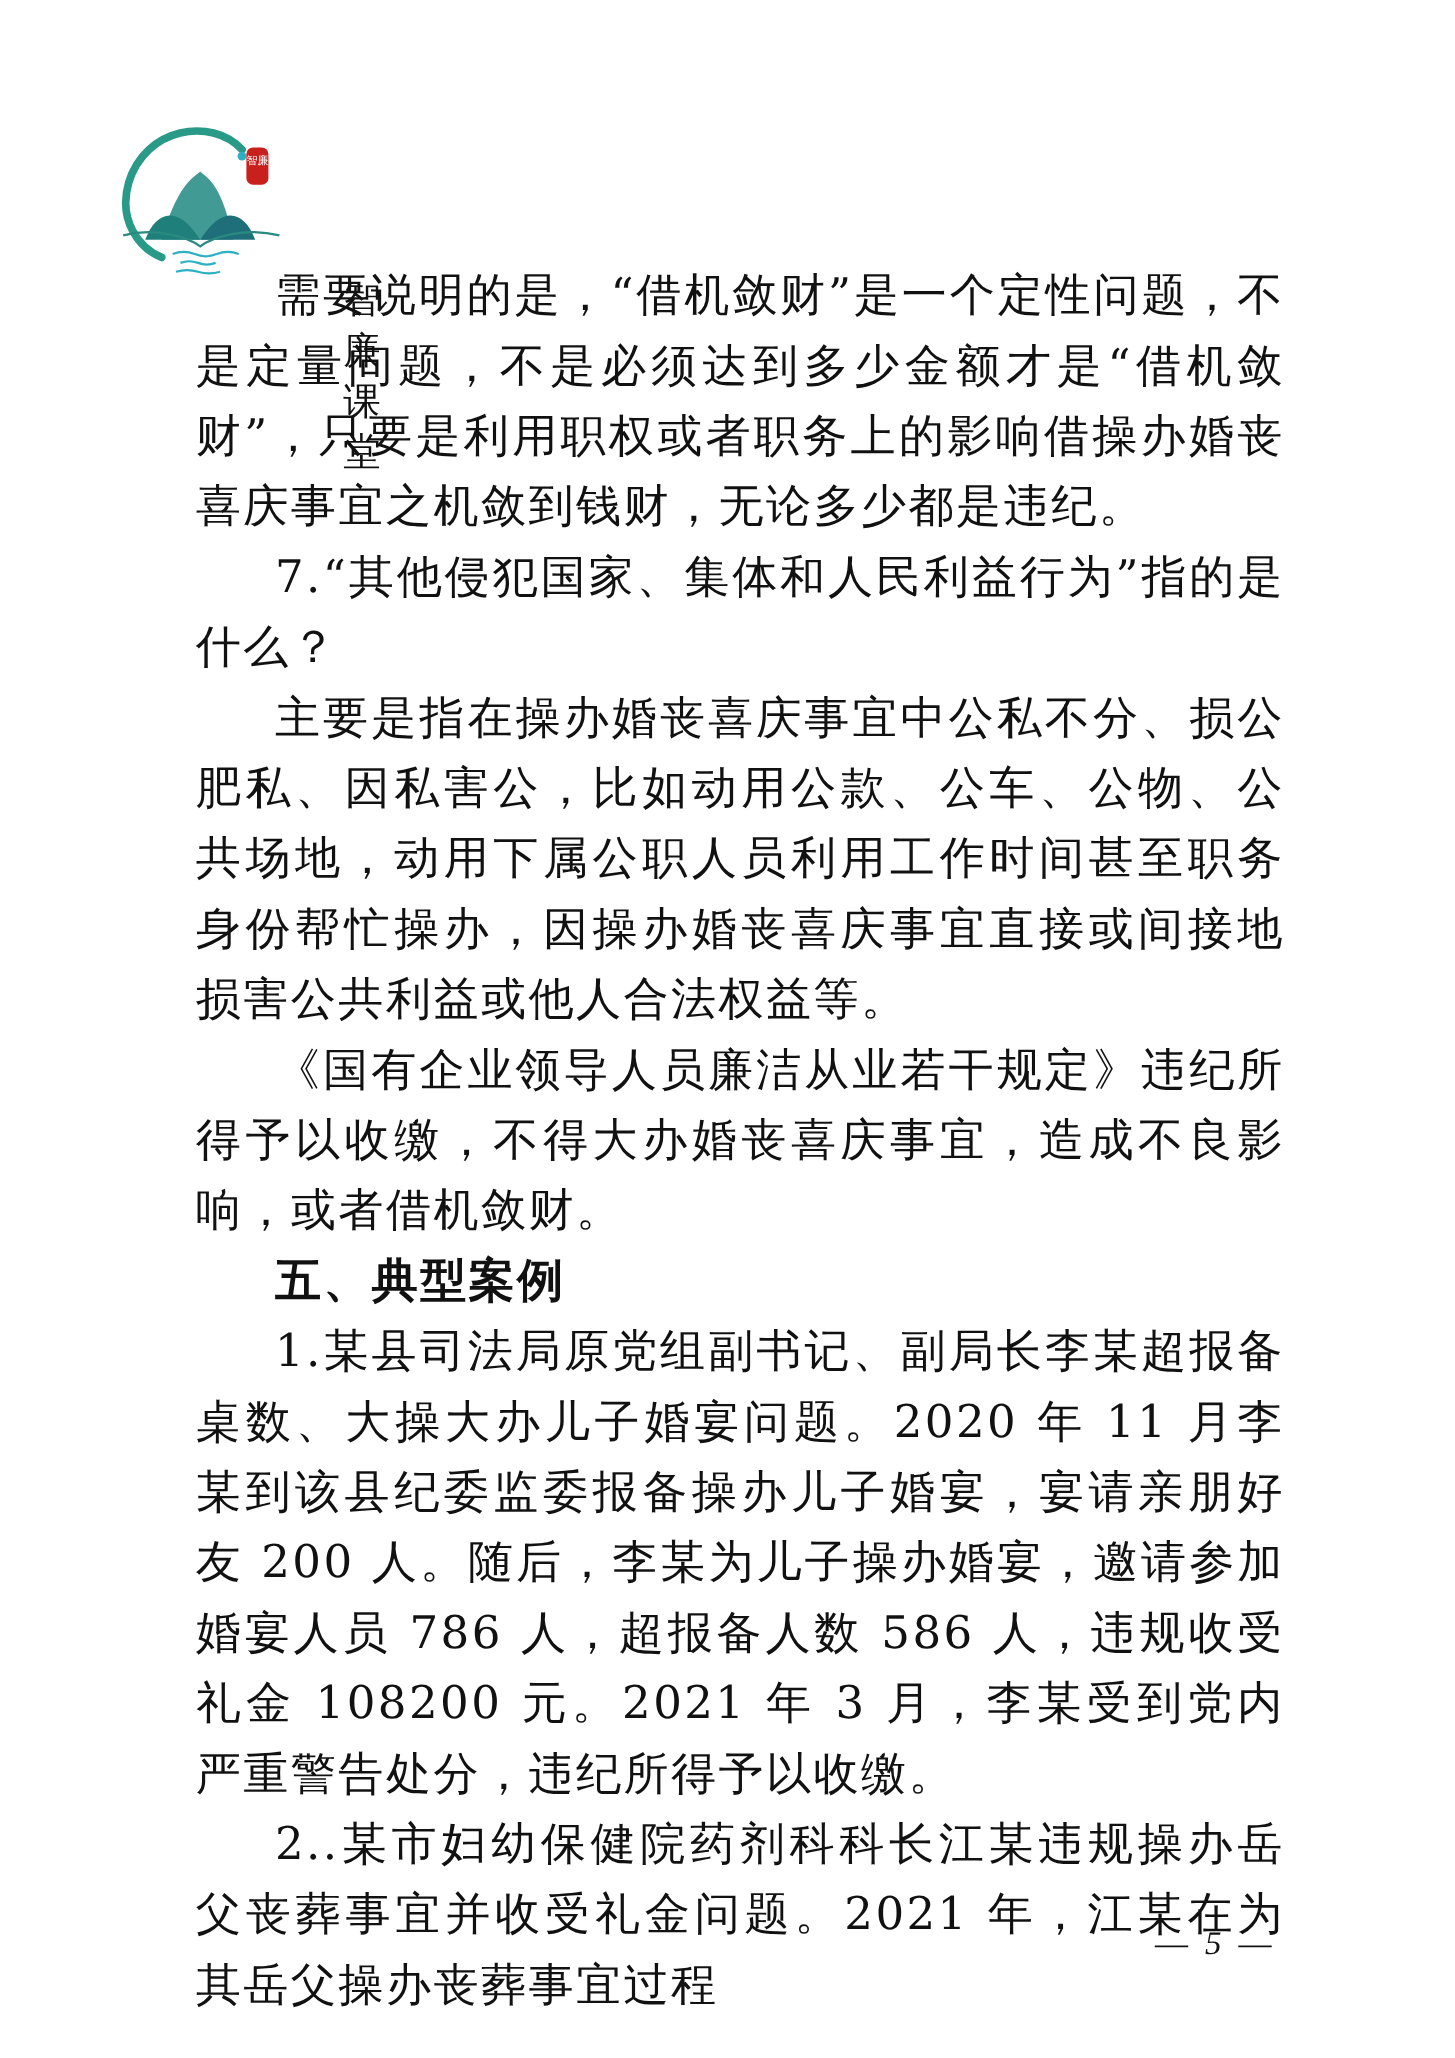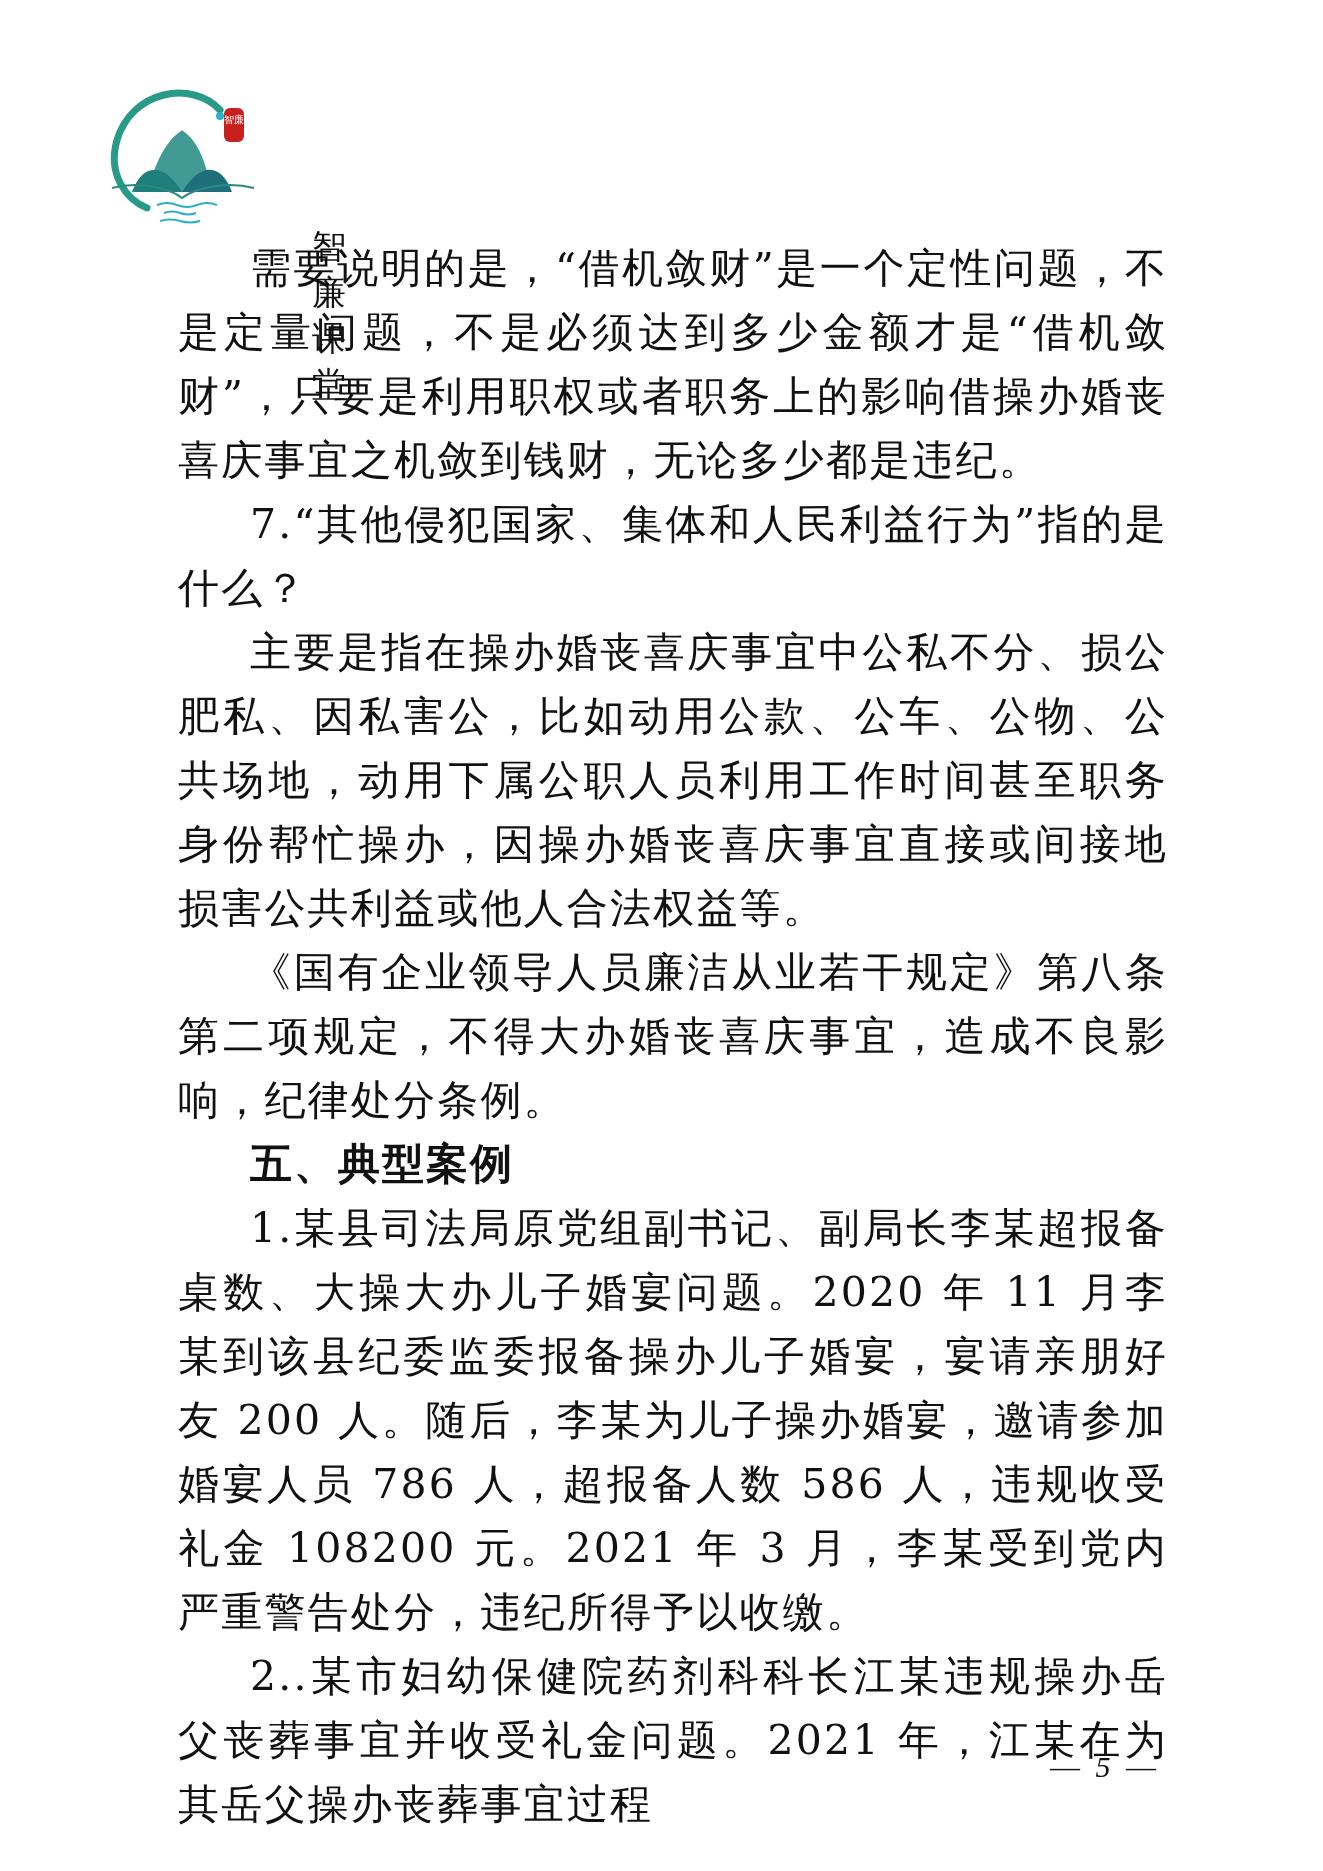--- a/index.html
+++ b/index.html
@@ -1,18 +1,18 @@
 <!DOCTYPE html>
 <html><head>
 <meta charset="utf-8">
 <style>
   html, body { margin: 0; padding: 0; background: #ffffff; }
   body { width: 1323px; height: 1871px; position: relative; overflow: hidden;
          font-family: "DejaVu Serif", "Liberation Serif", serif; color: #111; }
-  .logo-box { position: absolute; left: 62px; top: 60px; width: 250px; height: 172px; }
+  .logo-box { position: absolute; left: 62px; top: 86px; width: 250px; height: 172px; }
   .logo-svg { position: absolute; left: 40px; top: 20px; width: 160px; height: 150px; }
   .logo-title { position: absolute; left: 250px; top: 148px; font-family: "DejaVu Sans", sans-serif;
                 font-size: 34px; color: #111; letter-spacing: 1px; margin-top: 16px; }
   .page { position: absolute; left: 178px; top: 236px; width: 990px; }
   .p { font-size: 41px; line-height: 64px; margin: 0; text-align: justify; text-align-last: left;
        letter-spacing: 2.2px; }
   .indent { text-indent: 72px; }
   .bold { font-weight: bold; }
   .h-sec { font-family: "DejaVu Sans", sans-serif; font-weight: bold; font-size: 42px; line-height: 64px;
            margin: 0; text-indent: 72px; letter-spacing: 2px; }
@@ -37,21 +37,21 @@
     <rect x="122" y="28" width="20" height="34" rx="6" fill="#c8201c"></rect>
     <text x="132" y="43" font-size="10" fill="#fff" text-anchor="middle" font-family="DejaVu Sans, sans-serif">智廉</text>
   </svg>
   <div class="logo-title">智廉课堂</div>
 </div>
 
 <div class="page">
   <p class="p indent">需要说明的是，“借机敛财”是一个定性问题，不是定量问题，不是必须达到多少金额才是“借机敛财”，只要是利用职权或者职务上的影响借操办婚丧喜庆事宜之机敛到钱财，无论多少都是违纪。</p>
   <p class="p indent">7.“其他侵犯国家、集体和人民利益行为”指的是什么？</p>
   <p class="p indent">主要是指在操办婚丧喜庆事宜中公私不分、损公肥私、因私害公，比如动用公款、公车、公物、公共场地，动用下属公职人员利用工作时间甚至职务身份帮忙操办，因操办婚丧喜庆事宜直接或间接地损害公共利益或他人合法权益等。</p>
-  <p class="p indent">《国有企业领导人员廉洁从业若干规定》第八条第二项规定，不得大办婚丧喜庆事宜，造成不良影响，纪律处分条例。</p>
+  <p class="p indent">《国有企业领导人员廉洁从业若干规定》违纪所得予以收缴，不得大办婚丧喜庆事宜，造成不良影响，或者借机敛财。</p>
   <p class="h-sec">五、典型案例</p>
   <p class="p indent">1.某县司法局原党组副书记、副局长李某超报备桌数、大操大办儿子婚宴问题。2020 年 11 月李某到该县纪委监委报备操办儿子婚宴，宴请亲朋好友 200 人。随后，李某为儿子操办婚宴，邀请参加婚宴人员 786 人，超报备人数 586 人，违规收受礼金 108200 元。2021 年 3 月，李某受到党内严重警告处分，违纪所得予以收缴。</p>
   <p class="p indent">2..某市妇幼保健院药剂科科长江某违规操办岳父丧葬事宜并收受礼金问题。2021 年，江某在为其岳父操办丧葬事宜过程</p>
 </div>
 
 <div class="pageno">
   <span class="dash">—</span>
   <span>5</span>
   <span class="dash">—</span>
 </div>

